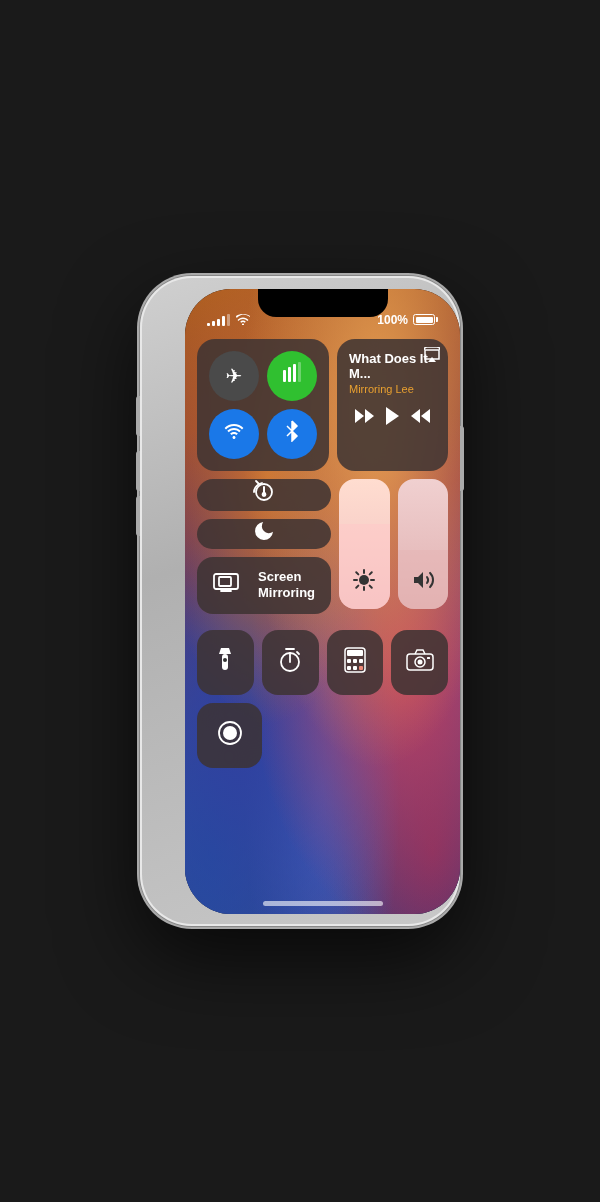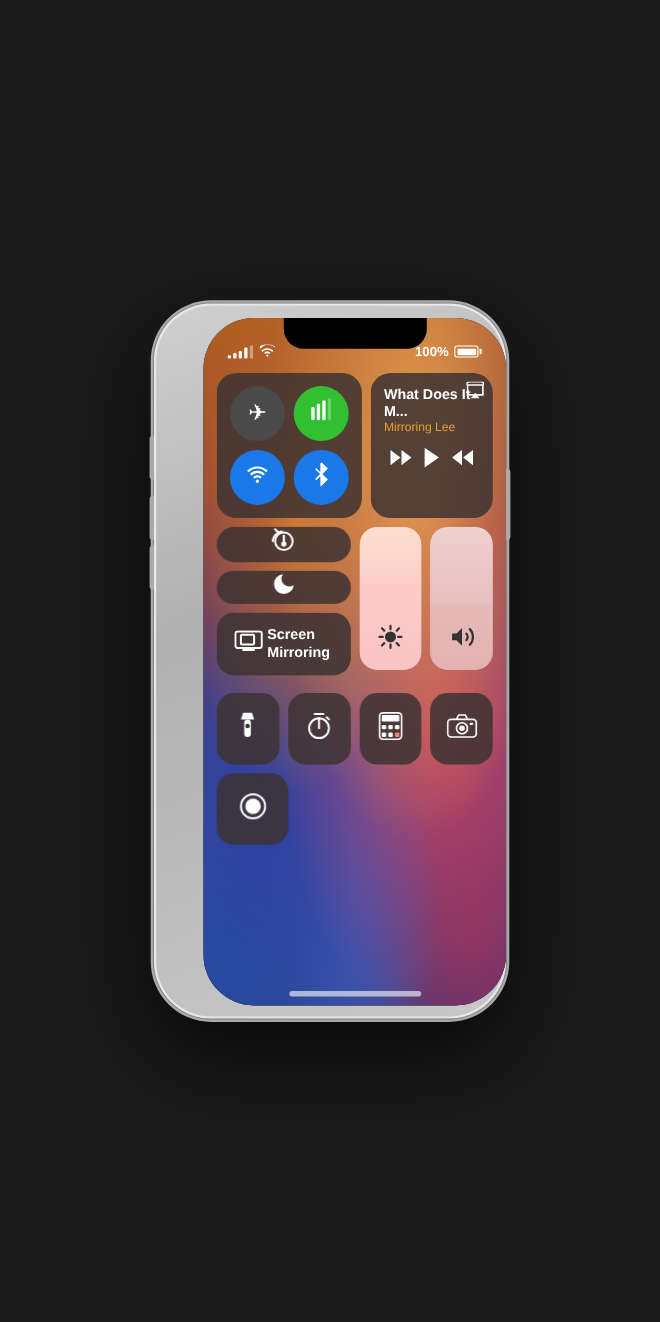--- a/index.html
+++ b/index.html
@@ -253,21 +253,21 @@
 
     
     .cc-screen-mirror {
       background: rgba(60, 50, 50, 0.85);
       backdrop-filter: blur(20px);
       border-radius: 16px;
       padding: 12px 16px;
       margin-bottom: 8px;
       display: flex;
       align-items: center;
-      gap: 4px;
+      gap: 19px;
       flex: 1;
     }
 
     .cc-mirror-text {
       color: white;
       font-size: 13px;
       font-weight: 600;
       line-height: 1.3;
     }
 

